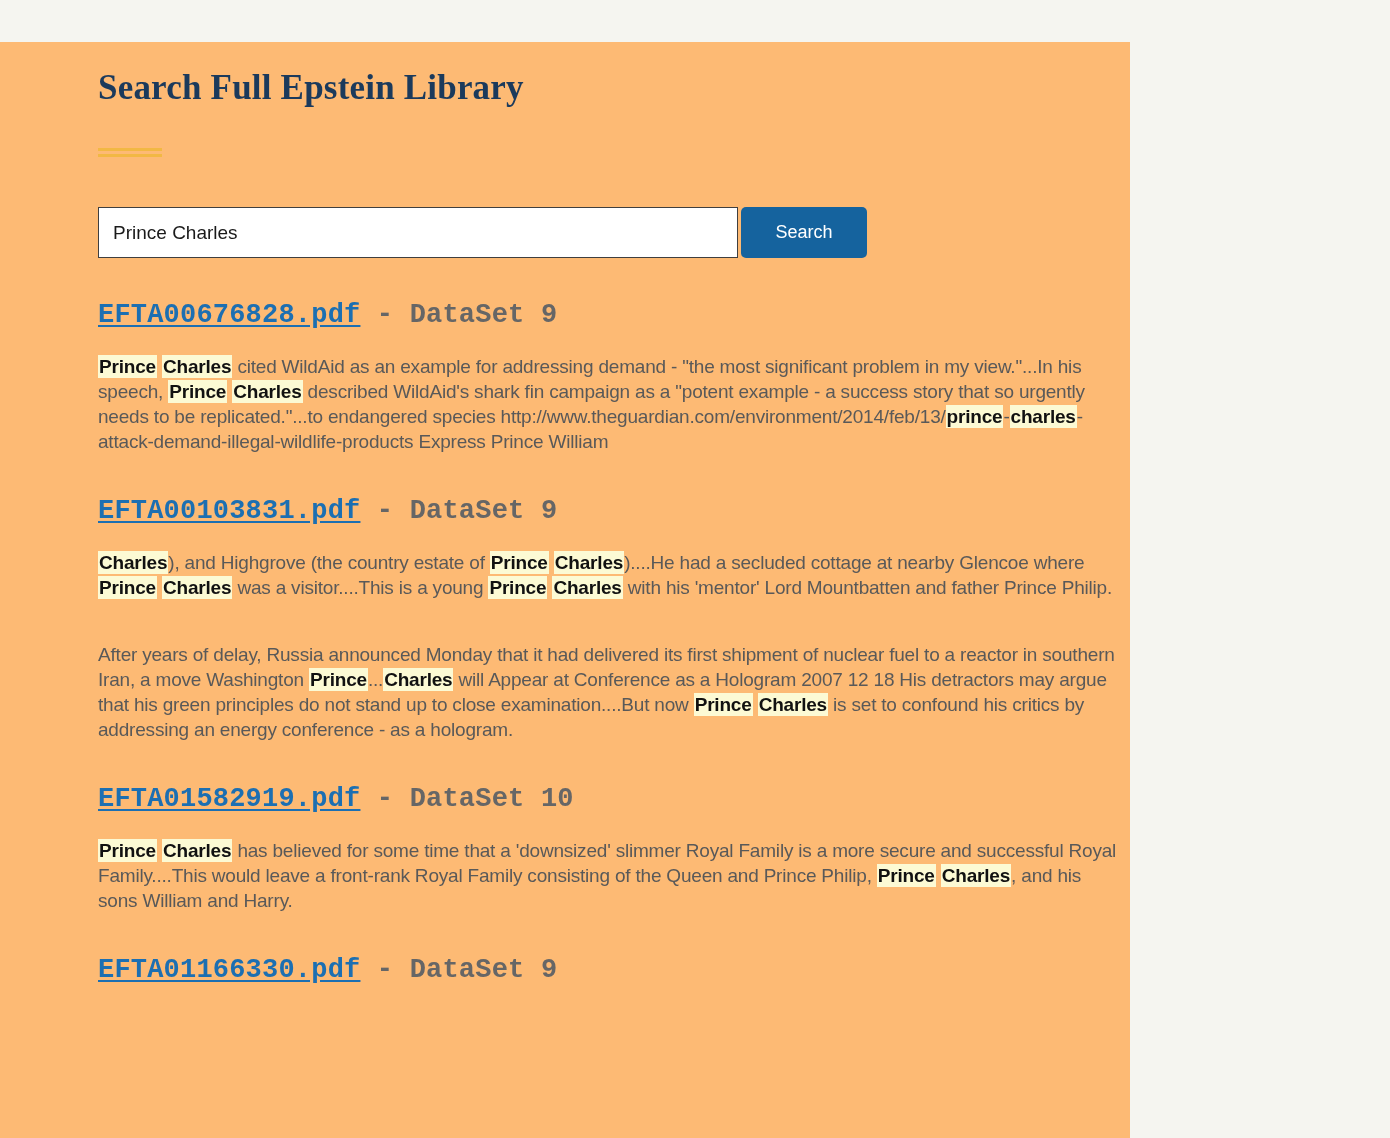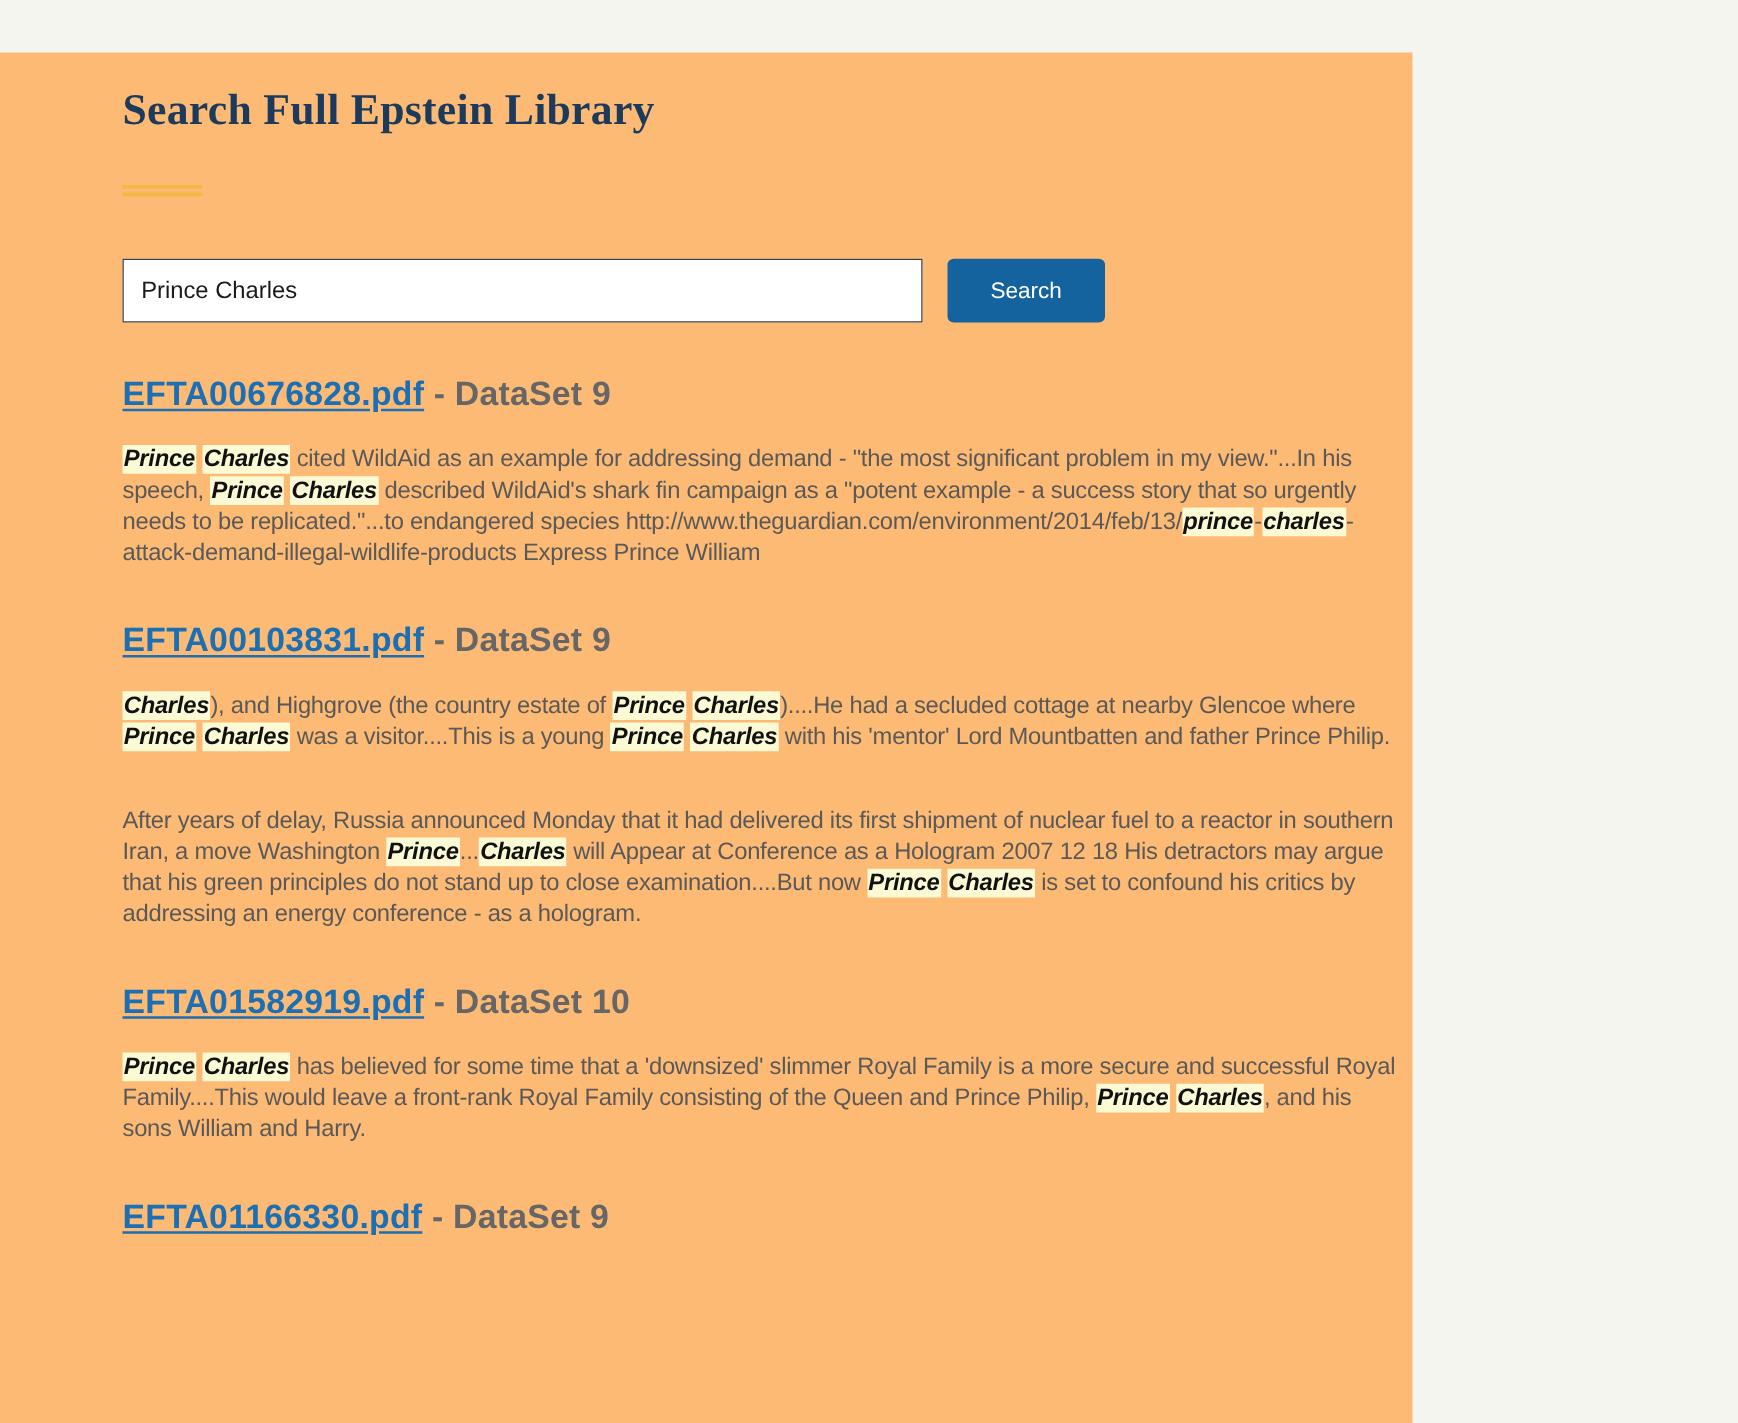--- a/index.html
+++ b/index.html
@@ -28,21 +28,21 @@
     width: 64px;
     height: 3px;
     margin-top: 40px;
     border-top: 3px solid #f2b844;
     border-bottom: 3px solid #f2b844;
   }
   .search-row {
     margin-top: 50px;
     display: flex;
     align-items: flex-start;
-    gap: 20px;
+    gap: 3px;
   }
   .search-input {
     box-sizing: border-box;
     width: 640px;
     height: 51px;
     border: 1px solid #3f3f3f;
     border-radius: 0;
     background: #ffffff;
     padding: 0 14px;
     font-family: "Liberation Sans", sans-serif;
@@ -69,21 +69,21 @@
     font-size: 19px;
     font-weight: 700;
     color: #555555;
     letter-spacing: -0.2px;
   }
   .result {
     margin-top: 42px;
   }
   .result-heading {
     margin: 0;
-    font-family: Liberation Sans, sans-serif;
+    font-family: Liberation Mono, monospace;
     font-size: 27px;
     font-weight: 700;
     letter-spacing: 0.2px;
   }
   .result-link {
     color: #1c6fb2;
     text-decoration: underline;
     text-underline-offset: 3px;
   }
   .result-dataset {
@@ -95,21 +95,20 @@
     max-width: 1286px;
     font-size: 19px;
     line-height: 25px;
     color: #595959;
     letter-spacing: -0.2px;
   }
   .hl {
     background: #fcfad4;
     color: #111111;
     font-weight: 700;
-    font-style: italic;
     padding: 1px 1px;
   }
 </style>
 </head>
 <body>
 
 <div class="page">
 
   <h1 class="page-title">Search Full Epstein Library</h1>
 

